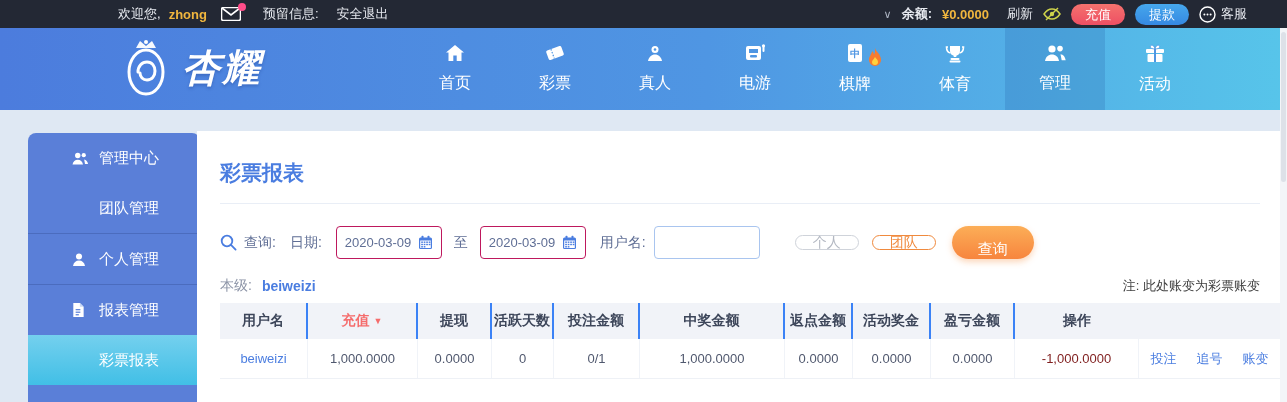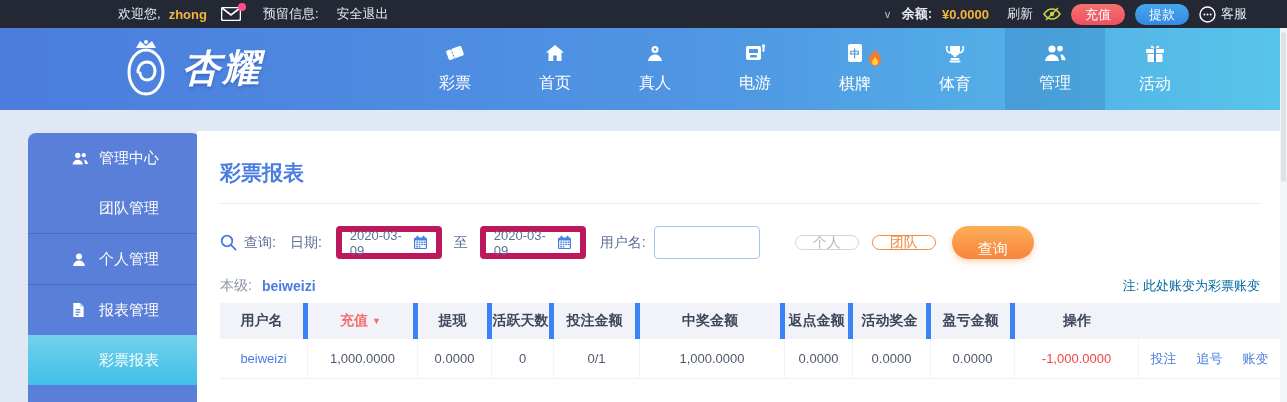--- a/index.html
+++ b/index.html
@@ -46,53 +46,53 @@
   .side-item.active { background:linear-gradient(180deg,#74d0ee,#41bfe6); }
 
   
   .main { position:absolute; left:197px; top:131px; width:1083px; height:271px; background:#ffffff;
     padding:0 0 0 23px; }
   .page-title { color:#4a7de0; font-size:21px; font-weight:bold; margin-top:28px; }
   .title-div { height:1px; background:#e9eef6; margin-top:16px; margin-right:20px; }
 
   .search-row { display:flex; align-items:center; margin-top:22px; height:33px; font-size:14px; color:#5f6e95; }
   .search-row .lbl { margin-right:8px; }
-  .date-box { width:106px; height:33px; border:6px solid #be185d; border-radius:4px; display:flex;
+  .date-box { width:106px; height:33px; border:1px solid #be185d; border-radius:4px; display:flex;
     align-items:center; padding:0 8px; color:#5f6e95; font-size:13px; gap:6px; background:#fff; cursor:pointer; }
   .date-box .dval { flex:1; }
   .uname-input { width:106px; height:33px; border:1px solid #a9c5ef; border-radius:4px; background:#fff; }
   .pillbtn { height:15px; border-radius:16px; padding:0 17px; font-size:14px; display:flex; align-items:center;
     background:#fff; cursor:pointer; }
   .pillbtn.ghost { border:1px solid #cfd3da; color:#b3b8c2; }
   .pillbtn.team { border:1px solid #f08a3e; color:#f08a3e; }
   .btn-search { height:33px; border-radius:17px; padding:0 26px; font-size:15px; color:#fff; display:flex;
     align-items:flex-end; background:linear-gradient(180deg,#fcae57,#f7853e);
     box-shadow:0 3px 6px rgba(247,140,60,.35); cursor:pointer; border:none; }
 
   .level-row { display:flex; align-items:center; margin-top:18px; margin-right:20px; font-size:14px; }
   .level-lbl { color:#8b93a6; }
   .level-user { color:#4a7de0; font-weight:bold; margin-left:10px; cursor:pointer; }
-  .note { margin-left:auto; color:#0369a1; font-size:13px; }
+  .note { margin-left:auto; color:#404040; font-size:13px; }
 
   
   .tbl { margin-top:8px; width:1060px; }
   .t-head, .t-row { display:grid;
     grid-template-columns:88px 110px 74px 62px 86px 145px 68px 78px 84px 124px 141px; }
   .t-head { background:#f1f3f8; height:36px; }
   .t-head .th { display:flex; align-items:center; justify-content:center; font-size:14px; font-weight:bold;
-    color:#3d465a; border-right:5px solid #3b82f6; }
+    color:#3d465a; border-right:2px solid #3b82f6; }
   .t-head .th:last-child { border-right:none; }
   .t-head .th.sorted { color:#f56c6c; cursor:pointer; }
   .t-head .th.sorted .arrow { font-size:9px; margin-left:4px; }
   .t-row { height:40px; border-bottom:1px solid #eef1f6; background:#fff; }
   .t-row .td { display:flex; align-items:center; justify-content:center; font-size:13px; color:#50586e;
     border-right:1px solid #f0f3f8; }
   .t-row .td:last-child { border-right:none; }
   .link { color:#4a7de0; cursor:pointer; }
-  .neg { color:#ef4444; }
+  .neg { color:#7f1d1d; }
   .ops { display:flex; gap:20px; }
 
   
   .scrollbar { position:absolute; right:0; top:28px; width:7px; height:374px; background:#f3f5f8; }
   .scroll-thumb { position:absolute; top:4px; left:1px; width:5px; height:150px; border-radius:3px; background:#dde1e8; }
 </style>
 </head>
 <body>
 
 <div class="stage">
@@ -147,32 +147,32 @@
           <circle cx="28" cy="6" r="2" fill="#fff"></circle>
           <ellipse cx="28" cy="36" rx="17" ry="22" fill="none" stroke="#fff" stroke-width="3"></ellipse>
           <path d="M20 36c0-6 4-10 9-10s8 4 8 9-3 9-8 9c-4 0-7-3-7-7" fill="none" stroke="#fff" stroke-width="3" stroke-linecap="round"></path>
         </svg>
       </span>
       <span class="brand-name">杏耀</span>
     </div>
     <div class="menu">
       <div class="menu-item">
         <span><svg width="20" height="18" viewBox="0 0 20 18">
+              <path d="M10 1l9 7.5h-2.5V17h-4.8v-5.5H8.3V17H3.5V8.5H1z" fill="#fff"></path>
+            </svg></span>
+        <span class="mi-label">首页</span>
+      </div>
+      <div class="menu-item">
+        <span><svg width="20" height="18" viewBox="0 0 20 18">
               <g transform="rotate(-20 10 9)">
                 <rect x="2" y="4" width="16" height="10" rx="1.5" fill="#fff"></rect>
                 <line x1="7.5" y1="4" x2="7.5" y2="14" stroke="#4f96e3" stroke-width="1.2" stroke-dasharray="1.5 1.5"></line>
               </g>
             </svg></span>
         <span class="mi-label">彩票</span>
-      </div>
-      <div class="menu-item">
-        <span><svg width="20" height="18" viewBox="0 0 20 18">
-              <path d="M10 1l9 7.5h-2.5V17h-4.8v-5.5H8.3V17H3.5V8.5H1z" fill="#fff"></path>
-            </svg></span>
-        <span class="mi-label">首页</span>
       </div>
       <div class="menu-item">
         <span><svg width="20" height="18" viewBox="0 0 20 18">
               <circle cx="10" cy="5.5" r="3.5" fill="#fff"></circle>
               <path d="M3 17c.8-4 3.6-6.5 7-6.5s6.2 2.5 7 6.5z" fill="#fff"></path>
               <circle cx="10" cy="5.5" r="1.3" fill="#4f96e3"></circle>
             </svg></span>
         <span class="mi-label">真人</span>
       </div>
       <div class="menu-item">

